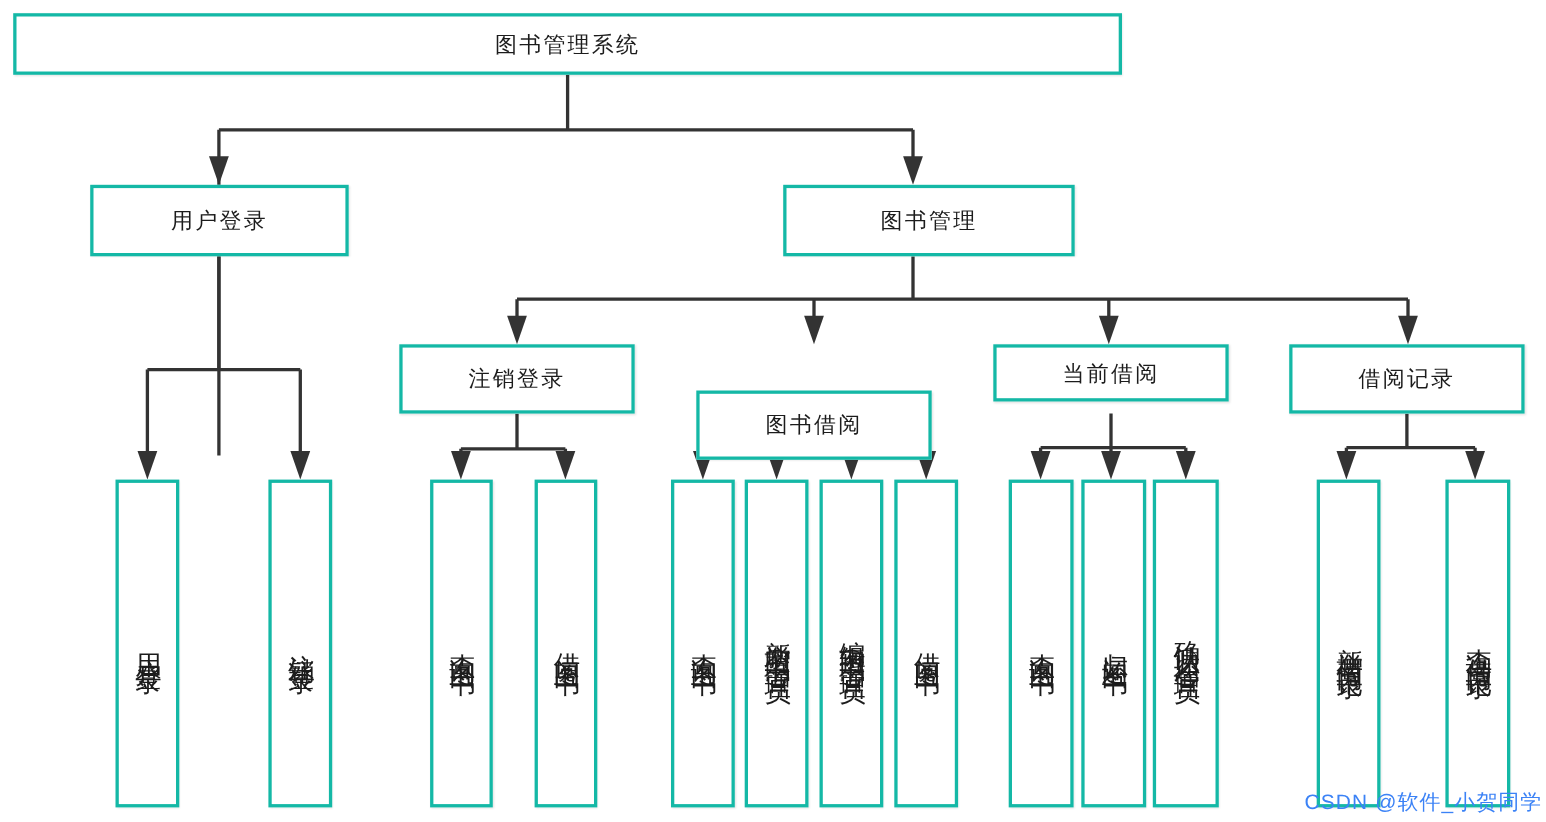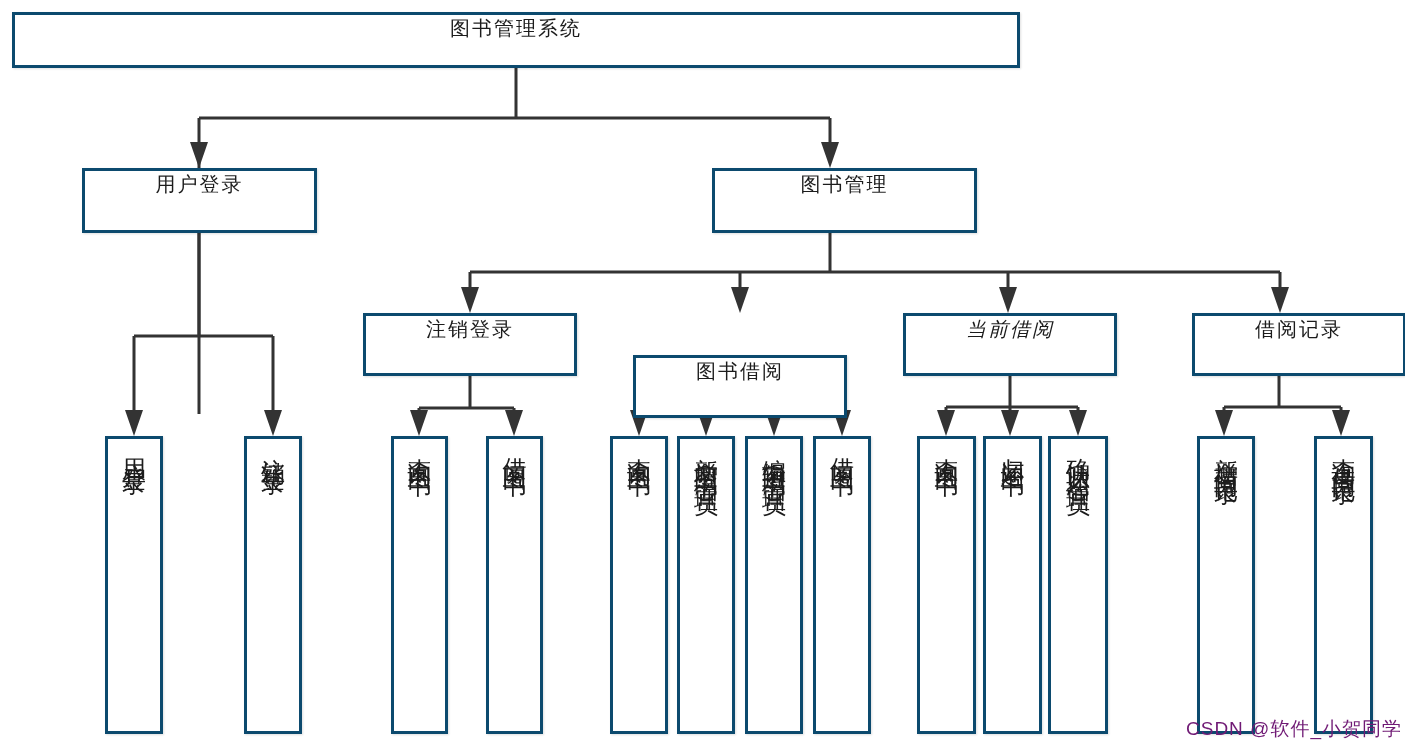--- a/index.html
+++ b/index.html
@@ -12,25 +12,25 @@
     overflow: hidden;
   }
   #connectors {
     position: absolute;
     left: 0; top: 0;
     width: 1405px; height: 747px;
   }
   .box {
     position: absolute;
     box-sizing: border-box;
-    border: 3px solid #0c4a6e;
+    border: 3px solid #14b8a6;
     background: #ffffff;
     color: #1c1c1c;
     display: flex;
-    align-items: flex-start;
+    align-items: center;
     justify-content: center;
     box-shadow: 1px 1px 2px rgba(0,0,0,0.12);
   }
   .hbox span {
     font-size: 20px;
     letter-spacing: 2px;
     white-space: nowrap;
   }
   .vbox span {
     writing-mode: vertical-rl;
@@ -38,21 +38,21 @@
     font-size: 24px;
     letter-spacing: 5px;
     line-height: 1;
     white-space: nowrap;
   }
   #watermark {
     position: absolute;
     left: 1186px;
     top: 716px;
     font-size: 19px;
-    color: #701a75;
+    color: #3b82f6;
     letter-spacing: 1px;
     white-space: nowrap;
     z-index: 5;
   }
 </style>
 </head>
 <body>
 
 <div id="stage">
 
@@ -113,24 +113,24 @@
   <div class="box hbox" style="left:712px; top:168px; width:265px; height:65px;">
     <span>图书管理</span>
   </div>
 
   <div class="box hbox" style="left:363px; top:313px; width:214px; height:63px;">
     <span>注销登录</span>
   </div>
   <div class="box hbox" style="left:633px; top:313px; width:214px; height:63px;margin-top:42px;">
     <span>图书借阅</span>
   </div>
-  <div class="box hbox" style="left:903px; top:313px; width:214px; height:63px;font-style:italic;">
+  <div class="box hbox" style="left:903px; top:313px; width:214px; height:52px;">
     <span>当前借阅</span>
   </div>
-  <div class="box hbox" style="left:1172px; top:313px; width:214px; height:63px;margin-left:20px;">
+  <div class="box hbox" style="left:1172px; top:313px; width:214px; height:63px;">
     <span>借阅记录</span>
   </div>
 
   <div class="box vbox" style="left:105px; top:436px; width:58px; height:298px;">
     <span>用户登录</span>
   </div>
   <div class="box vbox" style="left:244px; top:436px; width:58px; height:298px;">
     <span>注销登录</span>
   </div>
 

